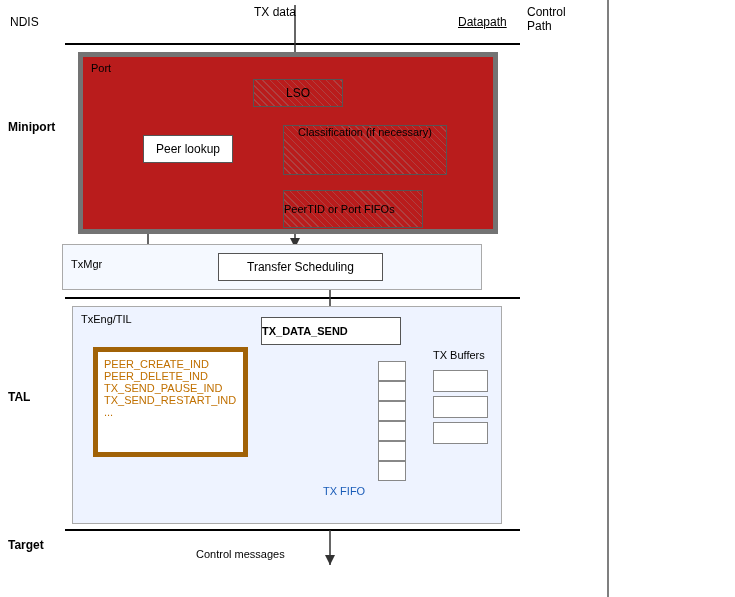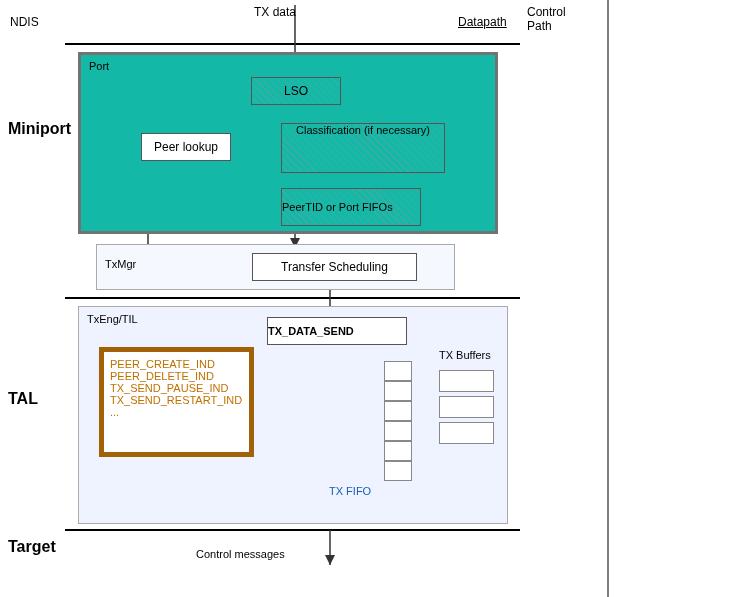--- a/index.html
+++ b/index.html
@@ -17,21 +17,21 @@
       width: 735px;
       height: 597px;
       position: relative;
       background: #fff;
     }
 
     
     .left-label {
       position: absolute;
       font-weight: bold;
-      font-size: 16px;
+      font-size: 12px;
       color: #000;
     }
 
     
     .top-label {
       position: absolute;
       font-size: 12px;
       color: #000;
     }
 
@@ -55,22 +55,22 @@
         transparent,
         transparent 4px,
         rgba(150,150,150,0.3) 4px,
         rgba(150,150,150,0.3) 5px
       );
     }
 
     
     .port-container {
       position: absolute;
-      border: 3px solid #737373;
-      background: #14b8a6;
+      border: 5px solid #737373;
+      background: #b91c1c;
       padding-left: 24px;
     }
 
     
     .txmgr-container {
       position: absolute;
       border: 1px solid #aaa;
       background: #f5f9ff;
     }
 
@@ -206,31 +206,31 @@
 
     <div class="box" style="left:60px; top:78px; width:90px; height:28px; display:flex; align-items:center; justify-content:center;">
       <span>Peer lookup</span>
     </div>
 
     <div class="box hatched" style="left:200px; top:133px; width:140px; height:38px; display:flex; align-items:center; justify-content:flex-start; text-align:center;">
       <span style="font-size:11px;">PeerTID or Port FIFOs</span>
     </div>
   </div>
 
-  <div class="txmgr-container" style="left:96px; top:244px; width:359px; height:46px;">
+  <div class="txmgr-container" style="left:62px; top:244px; width:420px; height:46px;">
     <div class="box-label" style="left:8px; top:13px;">TxMgr</div>
 
     <div class="box" style="left:155px; top:8px; width:165px; height:28px; display:flex; align-items:center; justify-content:center;">
       <span>Transfer Scheduling</span>
     </div>
   </div>
 
   <div class="left-label" style="left:8px; top:390px;">TAL</div>
 
-  <div class="txeng-container" style="left:78px; top:306px; width:430px; height:218px;">
+  <div class="txeng-container" style="left:72px; top:306px; width:430px; height:218px;">
     <div class="box-label" style="left:8px; top:6px;">TxEng/TIL</div>
 
     <div class="box" style="left:188px; top:10px; width:140px; height:28px; display:flex; align-items:center; justify-content:flex-start;">
       <span style="font-size:11px;font-weight:bold;">TX_DATA_SEND</span>
     </div>
 
     <div class="ind-box" style="left:20px; top:40px; width:155px; height:110px; padding:6px;">
       <div class="orange-text">PEER_CREATE_IND</div>
       <div class="orange-text">PEER_DELETE_IND</div>
       <div class="orange-text">TX_SEND_PAUSE_IND</div>

